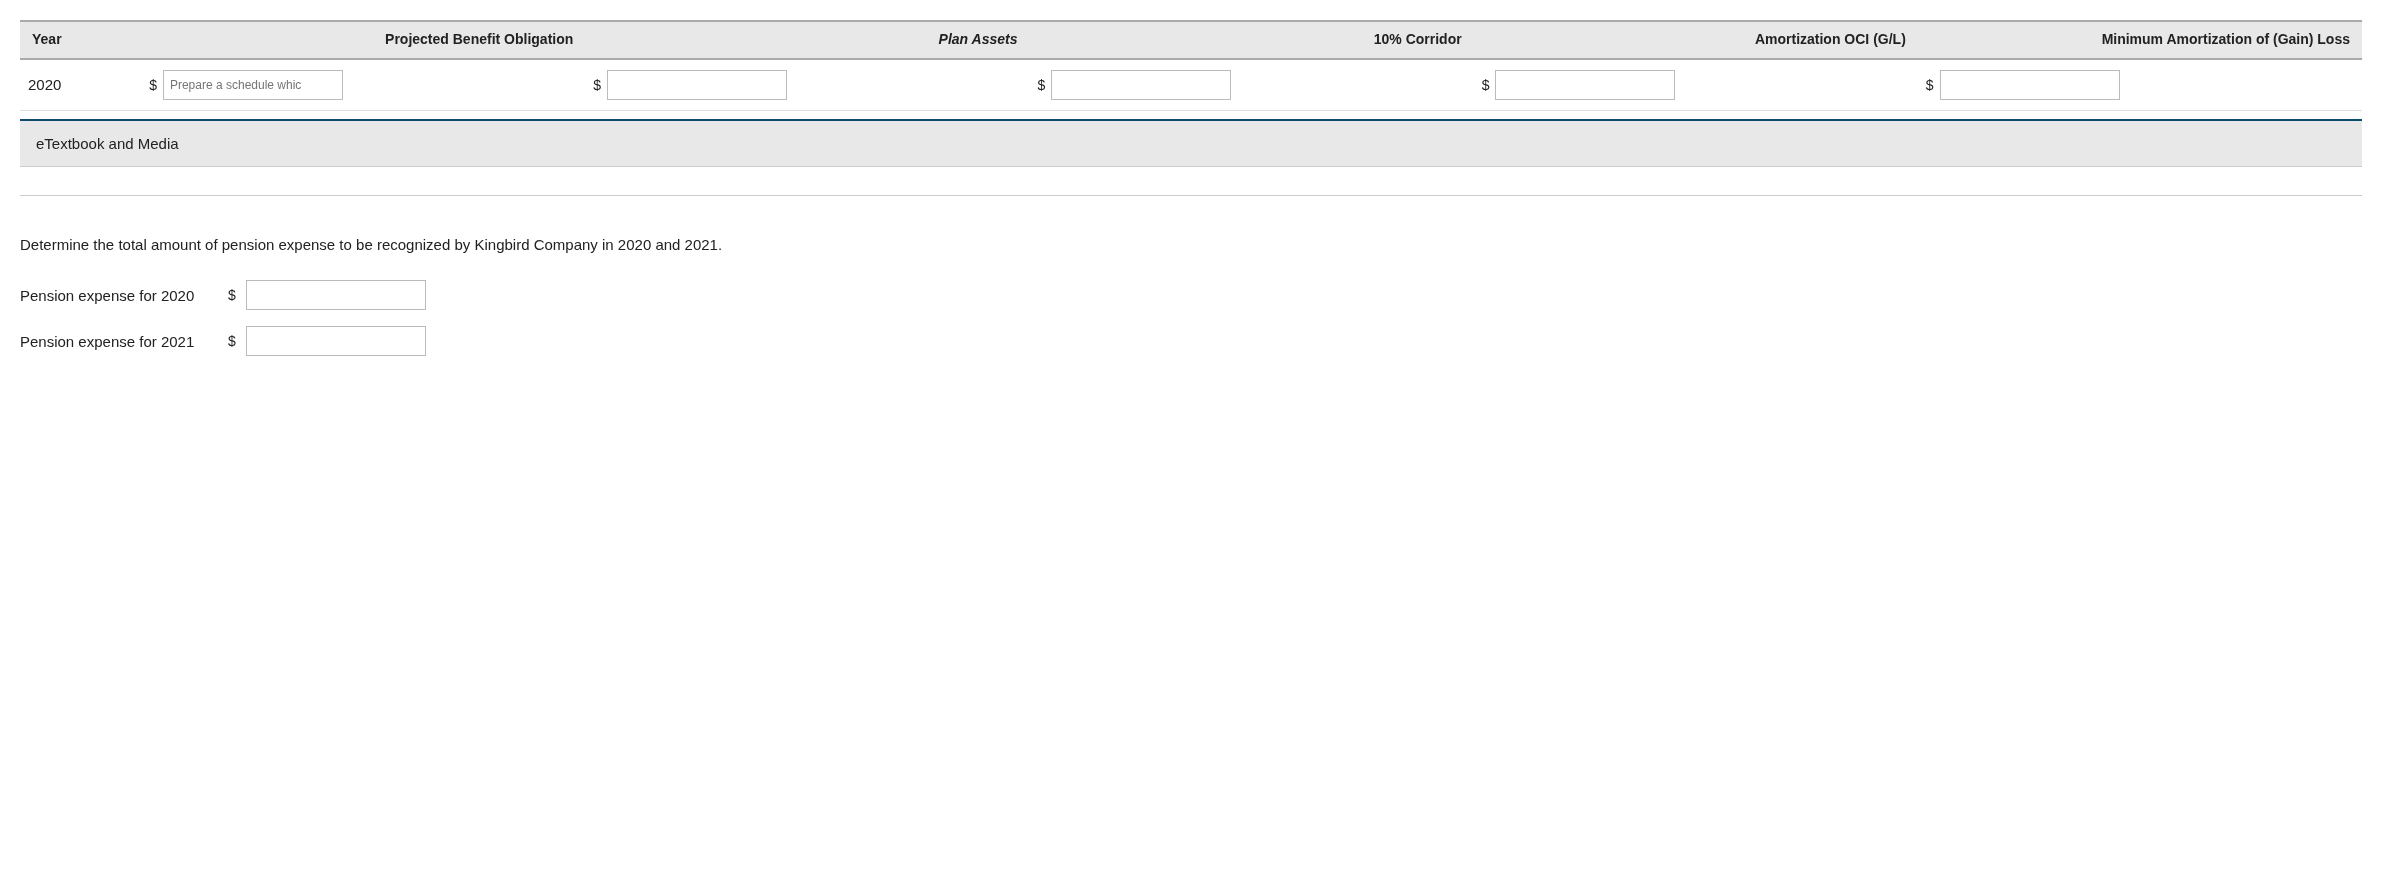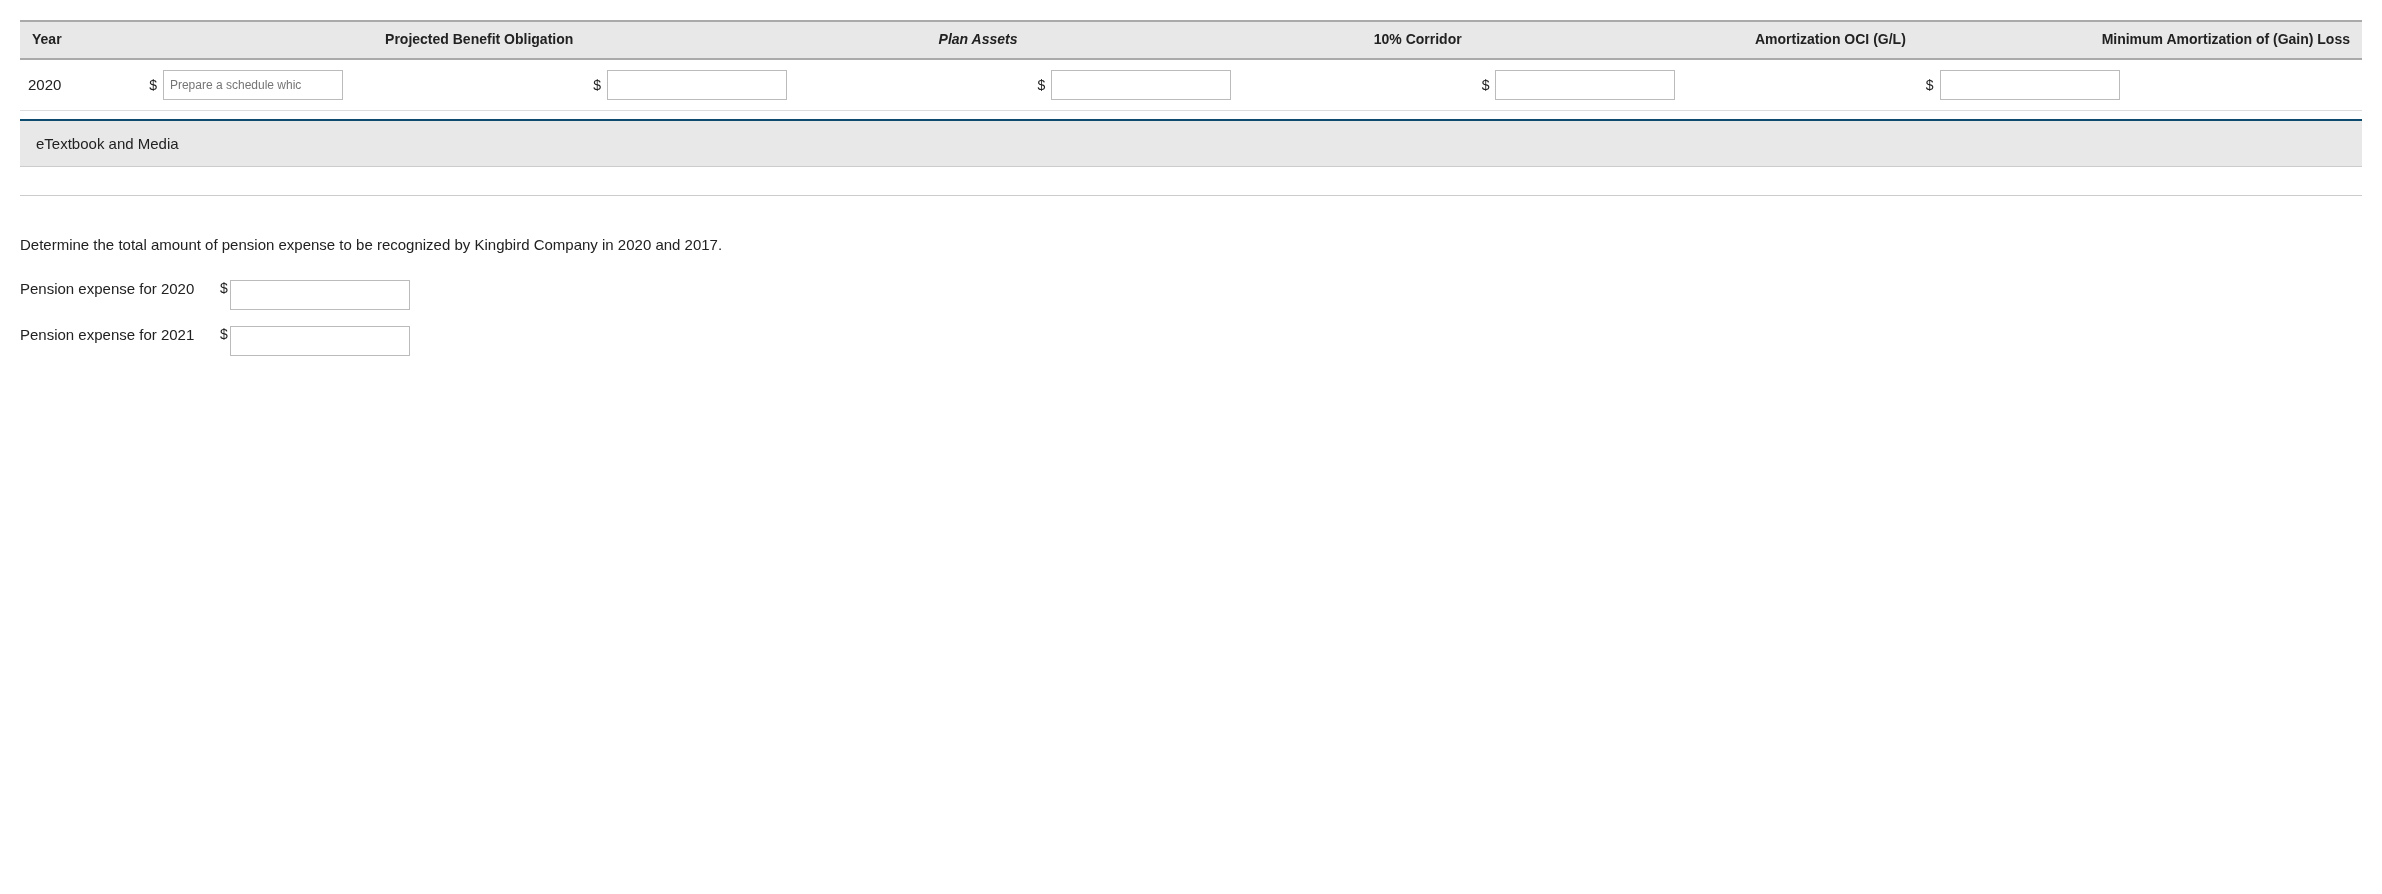--- a/index.html
+++ b/index.html
@@ -93,20 +93,22 @@
     }
 
     .pension-description {
       font-size: 15px;
       margin-bottom: 24px;
       line-height: 1.5;
     }
 
     .pension-row {
       display: flex;
+      align-items: center;
+      gap: 8px;
       margin-bottom: 16px;
     }
 
     .pension-label {
       font-size: 15px;
       min-width: 200px;
     }
 
     .pension-input {
       border: 1px solid #bbb;
@@ -196,21 +198,21 @@
   </tbody>
 </table>
 
 <div class="etextbook-bar">
   <span>eTextbook and Media</span>
 </div>
 
 <hr class="divider">
 
 <div class="pension-section">
-  <p class="pension-description">Determine the total amount of pension expense to be recognized by Kingbird Company in 2020 and 2017.</p>
+  <p class="pension-description">Determine the total amount of pension expense to be recognized by Kingbird Company in 2020 and 2021.</p>
 
   <div class="pension-row">
     <span class="pension-label">Pension expense for 2020</span>
     <span class="dollar-sign">$</span>
     <input type="text" class="pension-input" style="">
   </div>
 
   <div class="pension-row">
     <span class="pension-label">Pension expense for 2021</span>
     <span class="dollar-sign">$</span>

